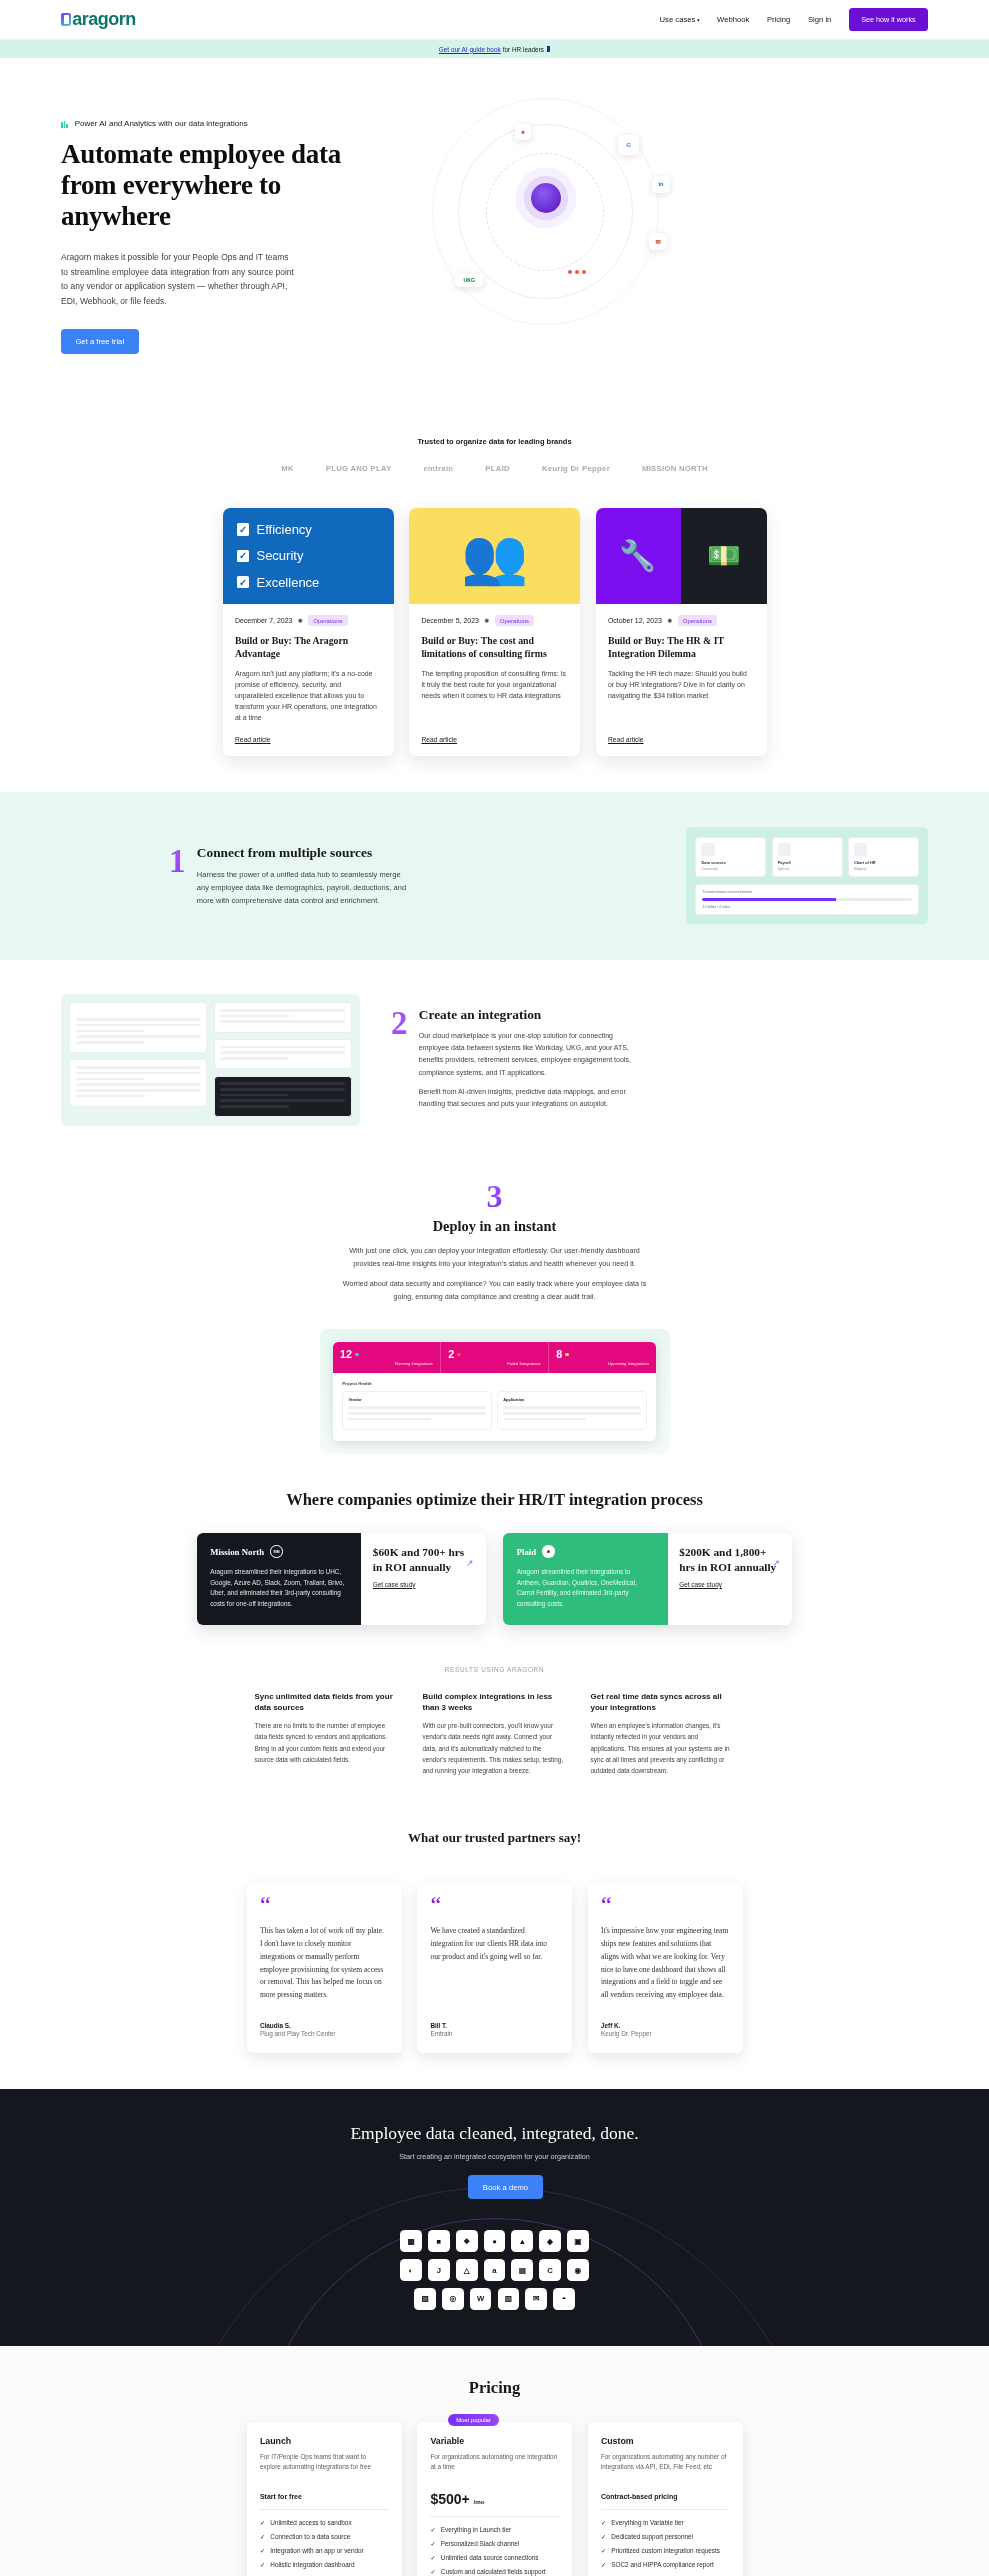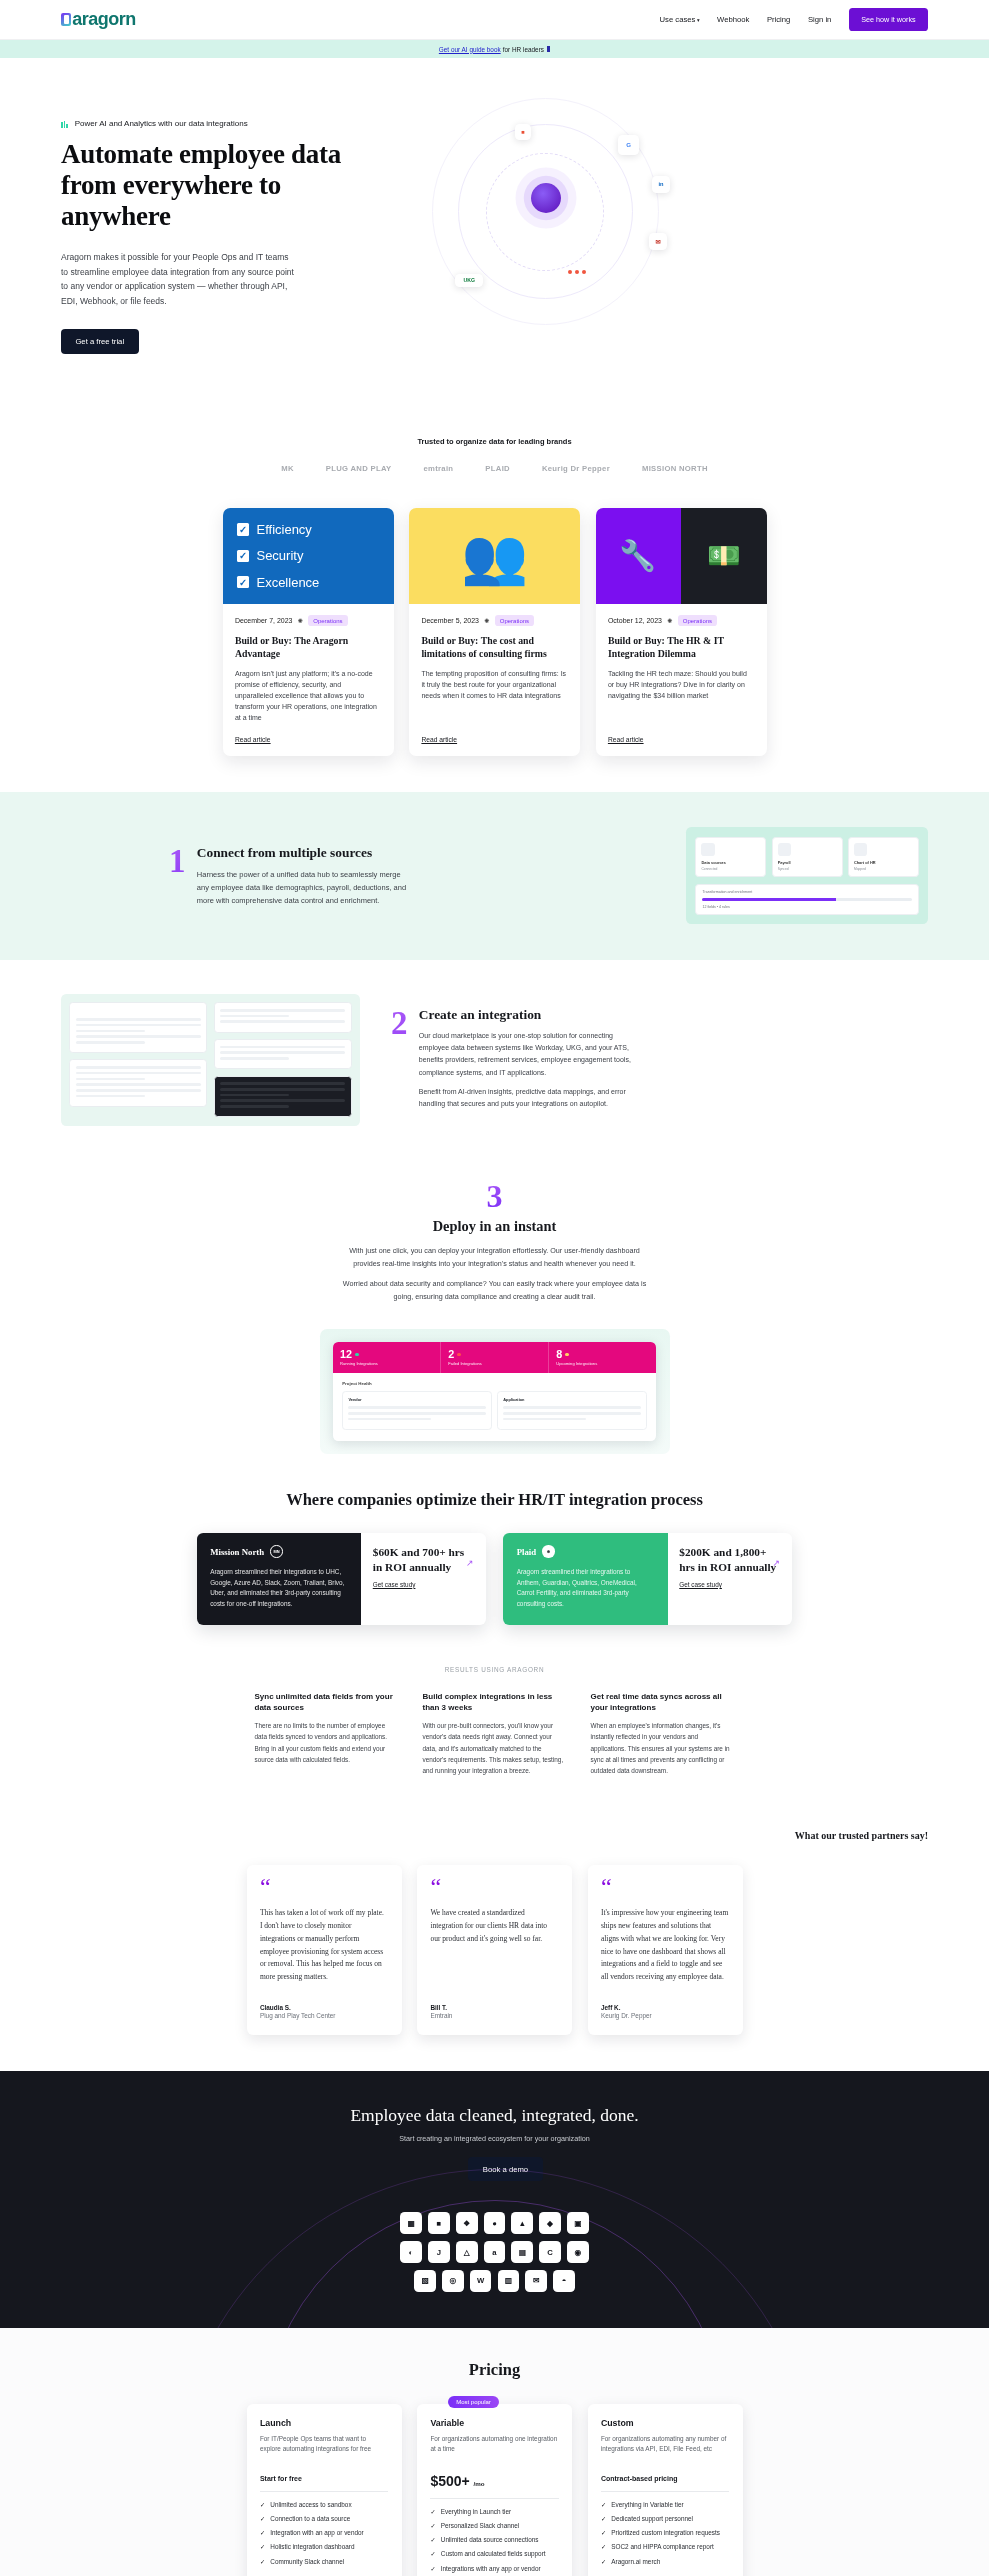--- a/index.html
+++ b/index.html
@@ -55,21 +55,21 @@
   .eyebrow-bars i:nth-child(1){height:5.7px;}
   .eyebrow-bars i:nth-child(2){height:7.2px;}
   .eyebrow-bars i:nth-child(3){height:4.1px;}
   .eyebrow-text { font-size: 8px; color:#16181d; }
   h1.hero-title {
     font-family:"Liberation Serif", serif; font-size: 27px; line-height:1.14;
     font-weight: 700; letter-spacing:-0.3px; margin-bottom: 18.5px; color:#0c0d10;
   }
   .hero-body { font-size: 8.5px; line-height: 1.72; color: #3b3f46; max-width: 237px; margin-bottom: 20.6px;}
   .btn-primary {
-    background:#0f172a; color:#fff; border:none; border-radius:4.1px;
+    background:#3b82f6; color:#fff; border:none; border-radius:4.1px;
     padding:7.7px 14.4px; font-size:7.7px; cursor:pointer;
   }
   .hero-right { flex:1; position:relative; }
   .orbit-wrap { position:absolute; left:10.3px; top:-15.5px; width:371px; height:222px;}
   .orbit { position:absolute; border-radius:50%; }
   .o1 { width:175px;height:175px; left:98px; top:20.6px; border:0.5px solid #ede9fb;}
   .o2 { width:118px;height:118px; left:126px; top:49px; border:0.5px dashed #e3dcf7;}
   .o3 { width:227px;height:227px; left:72px; top:-5.2px; border:0.5px solid #f3f1fb;}
   .core {
     position:absolute; left:171px; top:79px; width:30px; height:30px; border-radius:50%;
@@ -152,21 +152,21 @@
 
   
   .step3 { text-align:center; padding: 20.6px 61px 5.2px; }
   .step3 .step-num { font-size: 32px; display:block; margin-bottom: 6.2px;}
   .step3 h3 { font-family:"Liberation Serif",serif; font-size: 14.4px; font-weight:700; margin-bottom: 9.3px;}
   .step3 p { font-size: 7.2px; line-height: 1.8; color:#3b3f46; max-width: 319px; margin: 0 auto 7.2px;}
   .dash-wrap { margin: 25px auto 0; width: 350px; background: linear-gradient(180deg,#e8f7f2,#f4fbf9);
                border-radius: 7.2px; padding: 13.4px; }
   .dash-card { background:#fff; border-radius:5.2px; box-shadow:0 2.6px 11.3px rgba(20,20,40,.12); overflow:hidden;}
   .dash-head { background:#e4087e; color:#fff; display:flex; }
-  .dh-cell { flex:1; padding: 6.2px 7.2px; border-right:0.5px solid rgba(255,255,255,.22); text-align:left;}
+  .dh-cell { flex:1; padding: 6.2px 7.2px; border-right:0.5px solid rgba(255,255,255,.22); text-align:right;}
   .dh-cell:last-child{border-right:none;}
   .dh-num { font-size: 10.8px; font-weight:700; display:flex; align-items:center; gap:3.1px;}
   .dh-lbl { font-size: 4.1px; opacity:.92; margin-top:1px; line-height:1.3;}
   .dot-g{width:3.6px;height:3.6px;border-radius:50%;background:#2fd6a8;display:inline-block;}
   .dot-r{width:3.6px;height:3.6px;border-radius:50%;background:#ff4d4d;display:inline-block;}
   .dot-y{width:3.6px;height:3.6px;border-radius:50%;background:#ffd166;display:inline-block;}
   .dash-body { padding: 8.2px 9.3px 11.3px; }
   .dash-sub { font-size:4.4px; font-weight:700; color:#444; text-align:left; margin-bottom: 5.2px;}
   .dash-grid { display:flex; gap:5.2px; }
   .dash-panel { flex:1; border:0.5px solid #edf0f3; border-radius:3.6px; padding:5.2px; text-align:left;}
@@ -199,21 +199,21 @@
   
   .results { padding: 20.6px 61px 36px; }
   .results-kicker { text-align:center; font-size: 6.4px; letter-spacing: 0.7px; color:#9aa0a6; margin-bottom: 17.5px;}
   .res-grid { display:flex; gap: 24px; justify-content:center;}
   .res { width: 144px; }
   .res h4 { font-size: 8px; line-height:1.4; font-weight:700; margin-bottom: 7.2px;}
   .res p { font-size: 6.4px; line-height:1.75; color:#3b3f46;}
 
   
   .testi-sec { padding: 17.5px 61px 36px; }
-  .testi-sec h2 { font-family:"Liberation Serif",serif; font-size: 10px; text-align:right; font-weight:700; margin-bottom: 24px;}
+  .testi-sec h2 { font-family:"Liberation Serif",serif; font-size: 13px; text-align:center; font-weight:700; margin-bottom: 37px;}
   .testi-row { display:flex; gap: 15.5px; justify-content:center;}
   .testi { width: 155px; background:#fff; border-radius: 6.2px; padding: 14.4px 13.4px 15.5px;
            box-shadow: 0 4.1px 13.4px rgba(18,20,40,.10); display:flex; flex-direction:column; min-height: 170px;}
   .q { color:#8a0fe0; font-family:"Liberation Serif",serif; font-size: 24px; line-height:.7; margin-bottom: 11.3px;}
   .testi-text { font-family:"Liberation Serif",serif; font-size: 7.5px; line-height:1.7; color:#2b2e34; flex:1;}
   .testi-name { font-size: 6.4px; font-weight:700; margin-top: 11.3px;}
   .testi-co { font-size: 6.4px; color:#6b7078; margin-top: 1.5px;}
 
   
   .cta { background:#15171e; color:#fff; padding: 33px 61px 36px; text-align:center; position:relative; overflow:hidden;}

